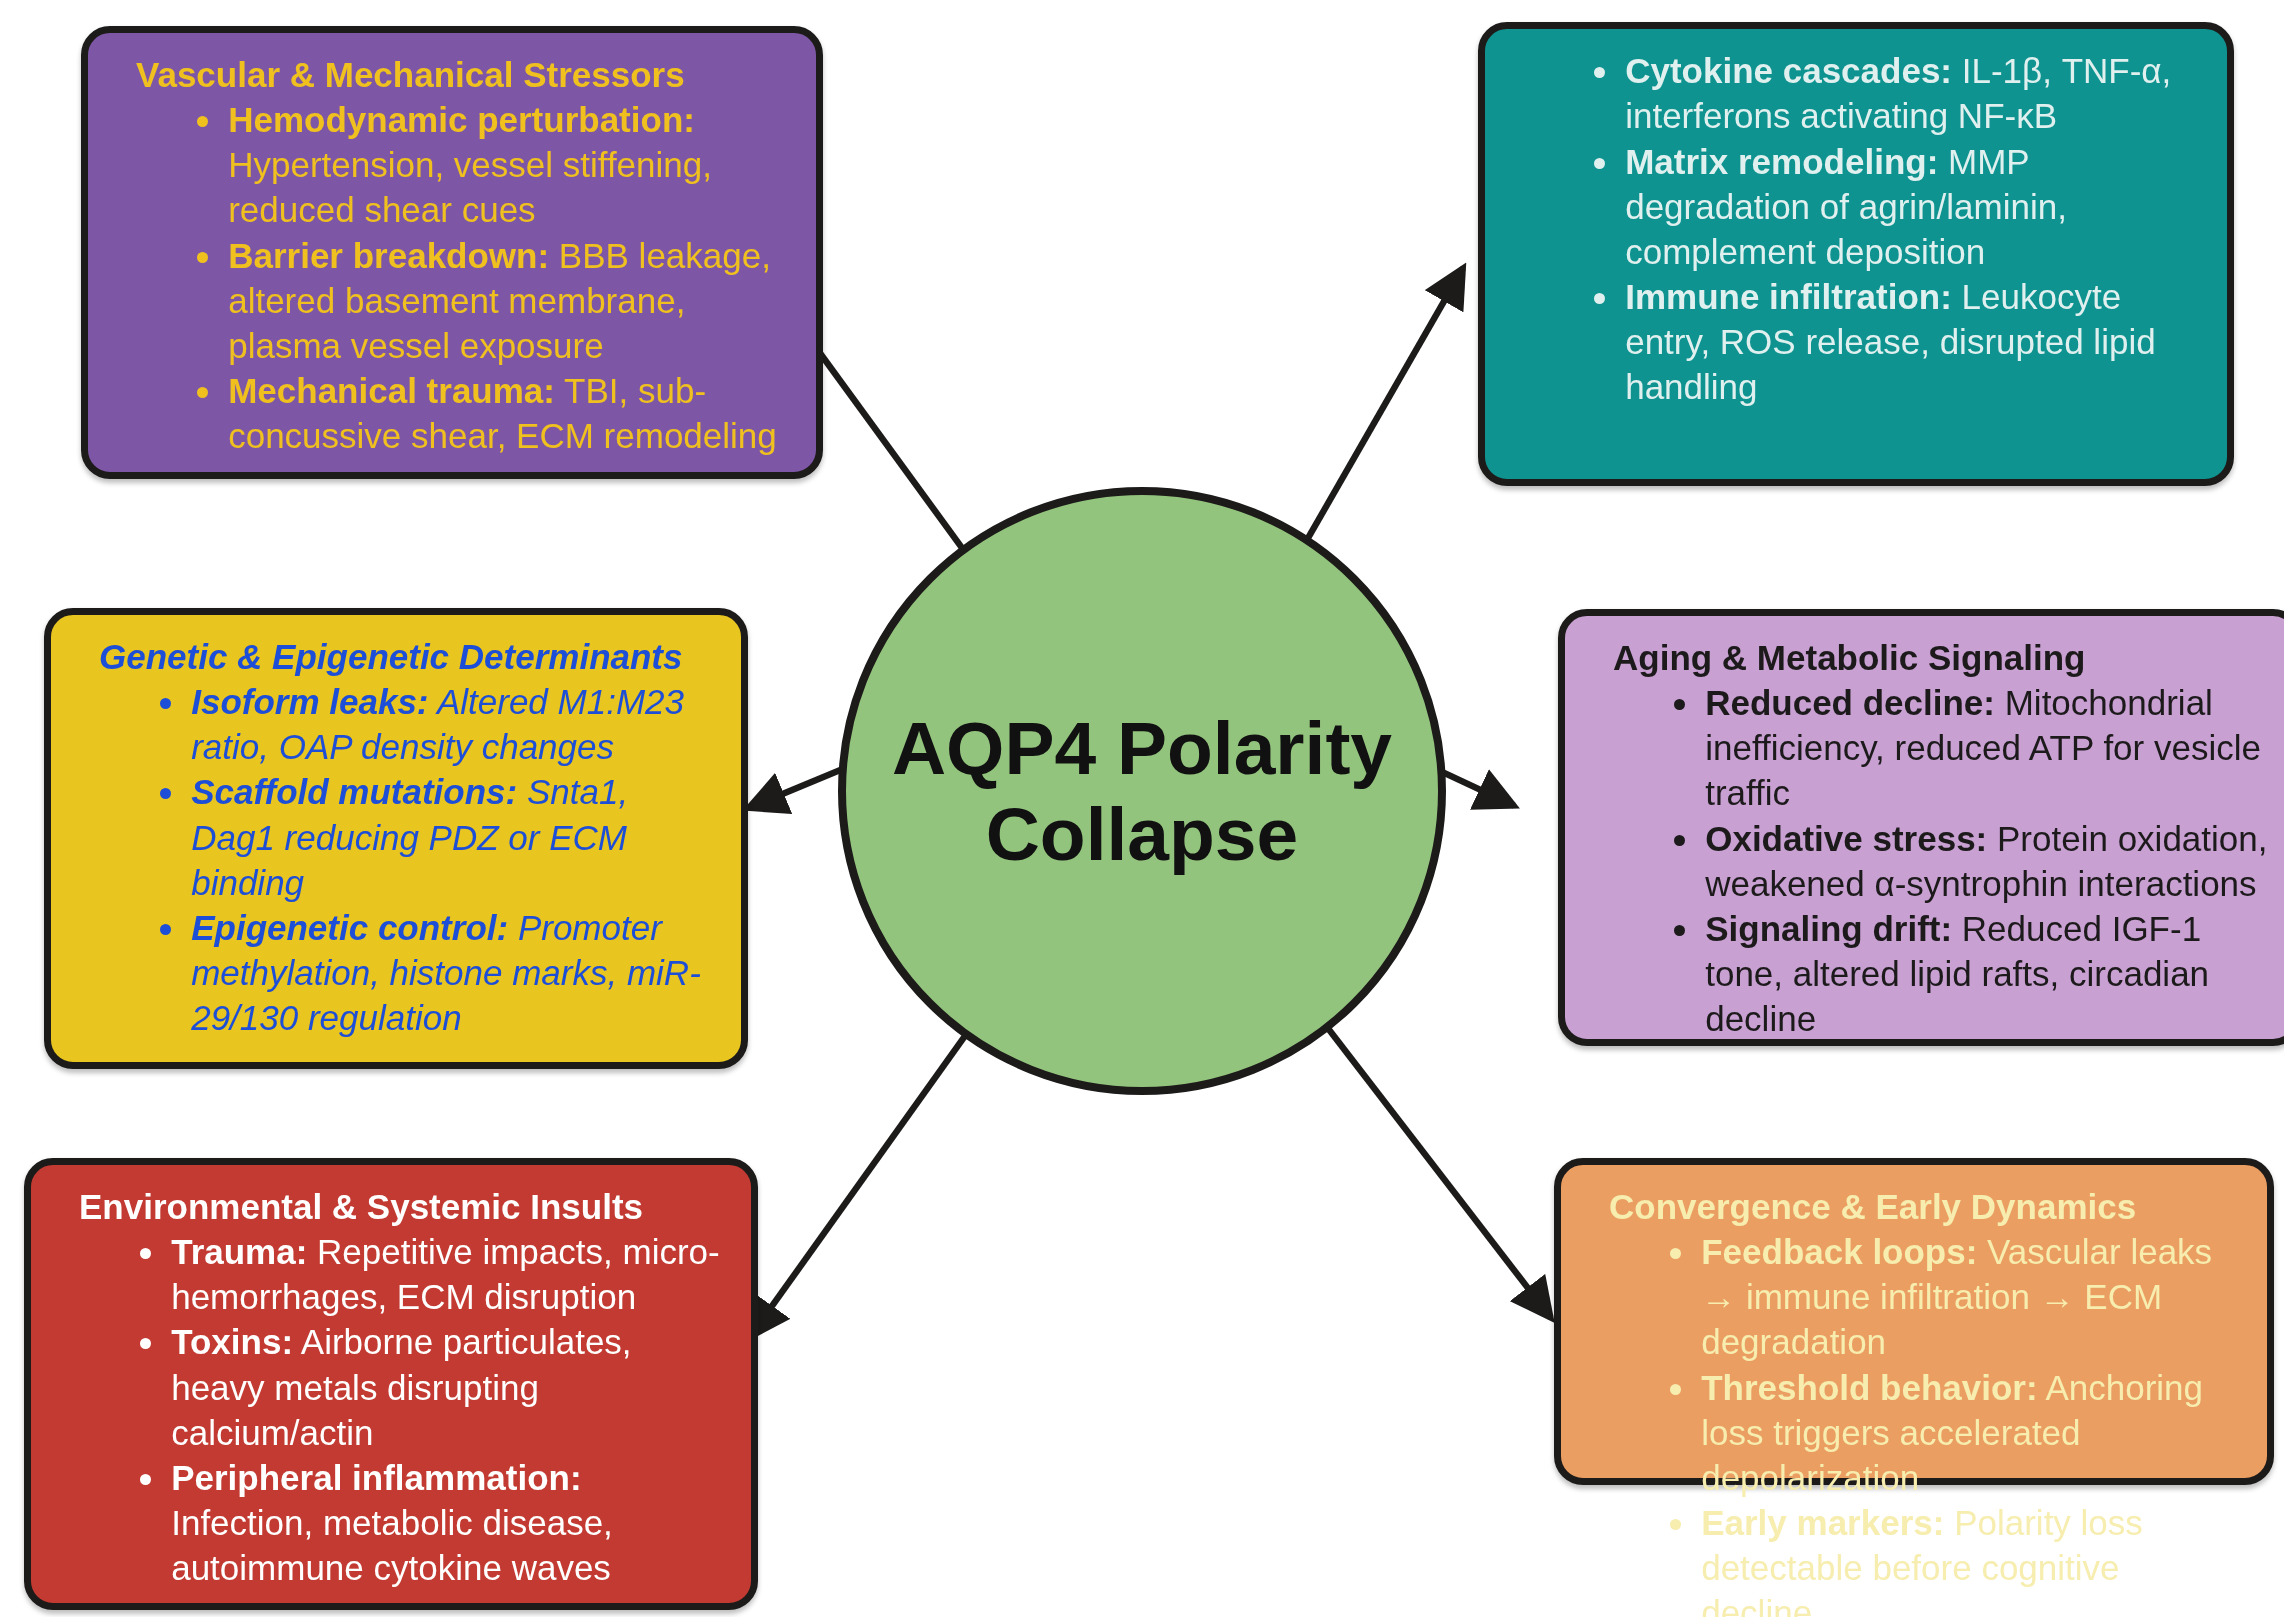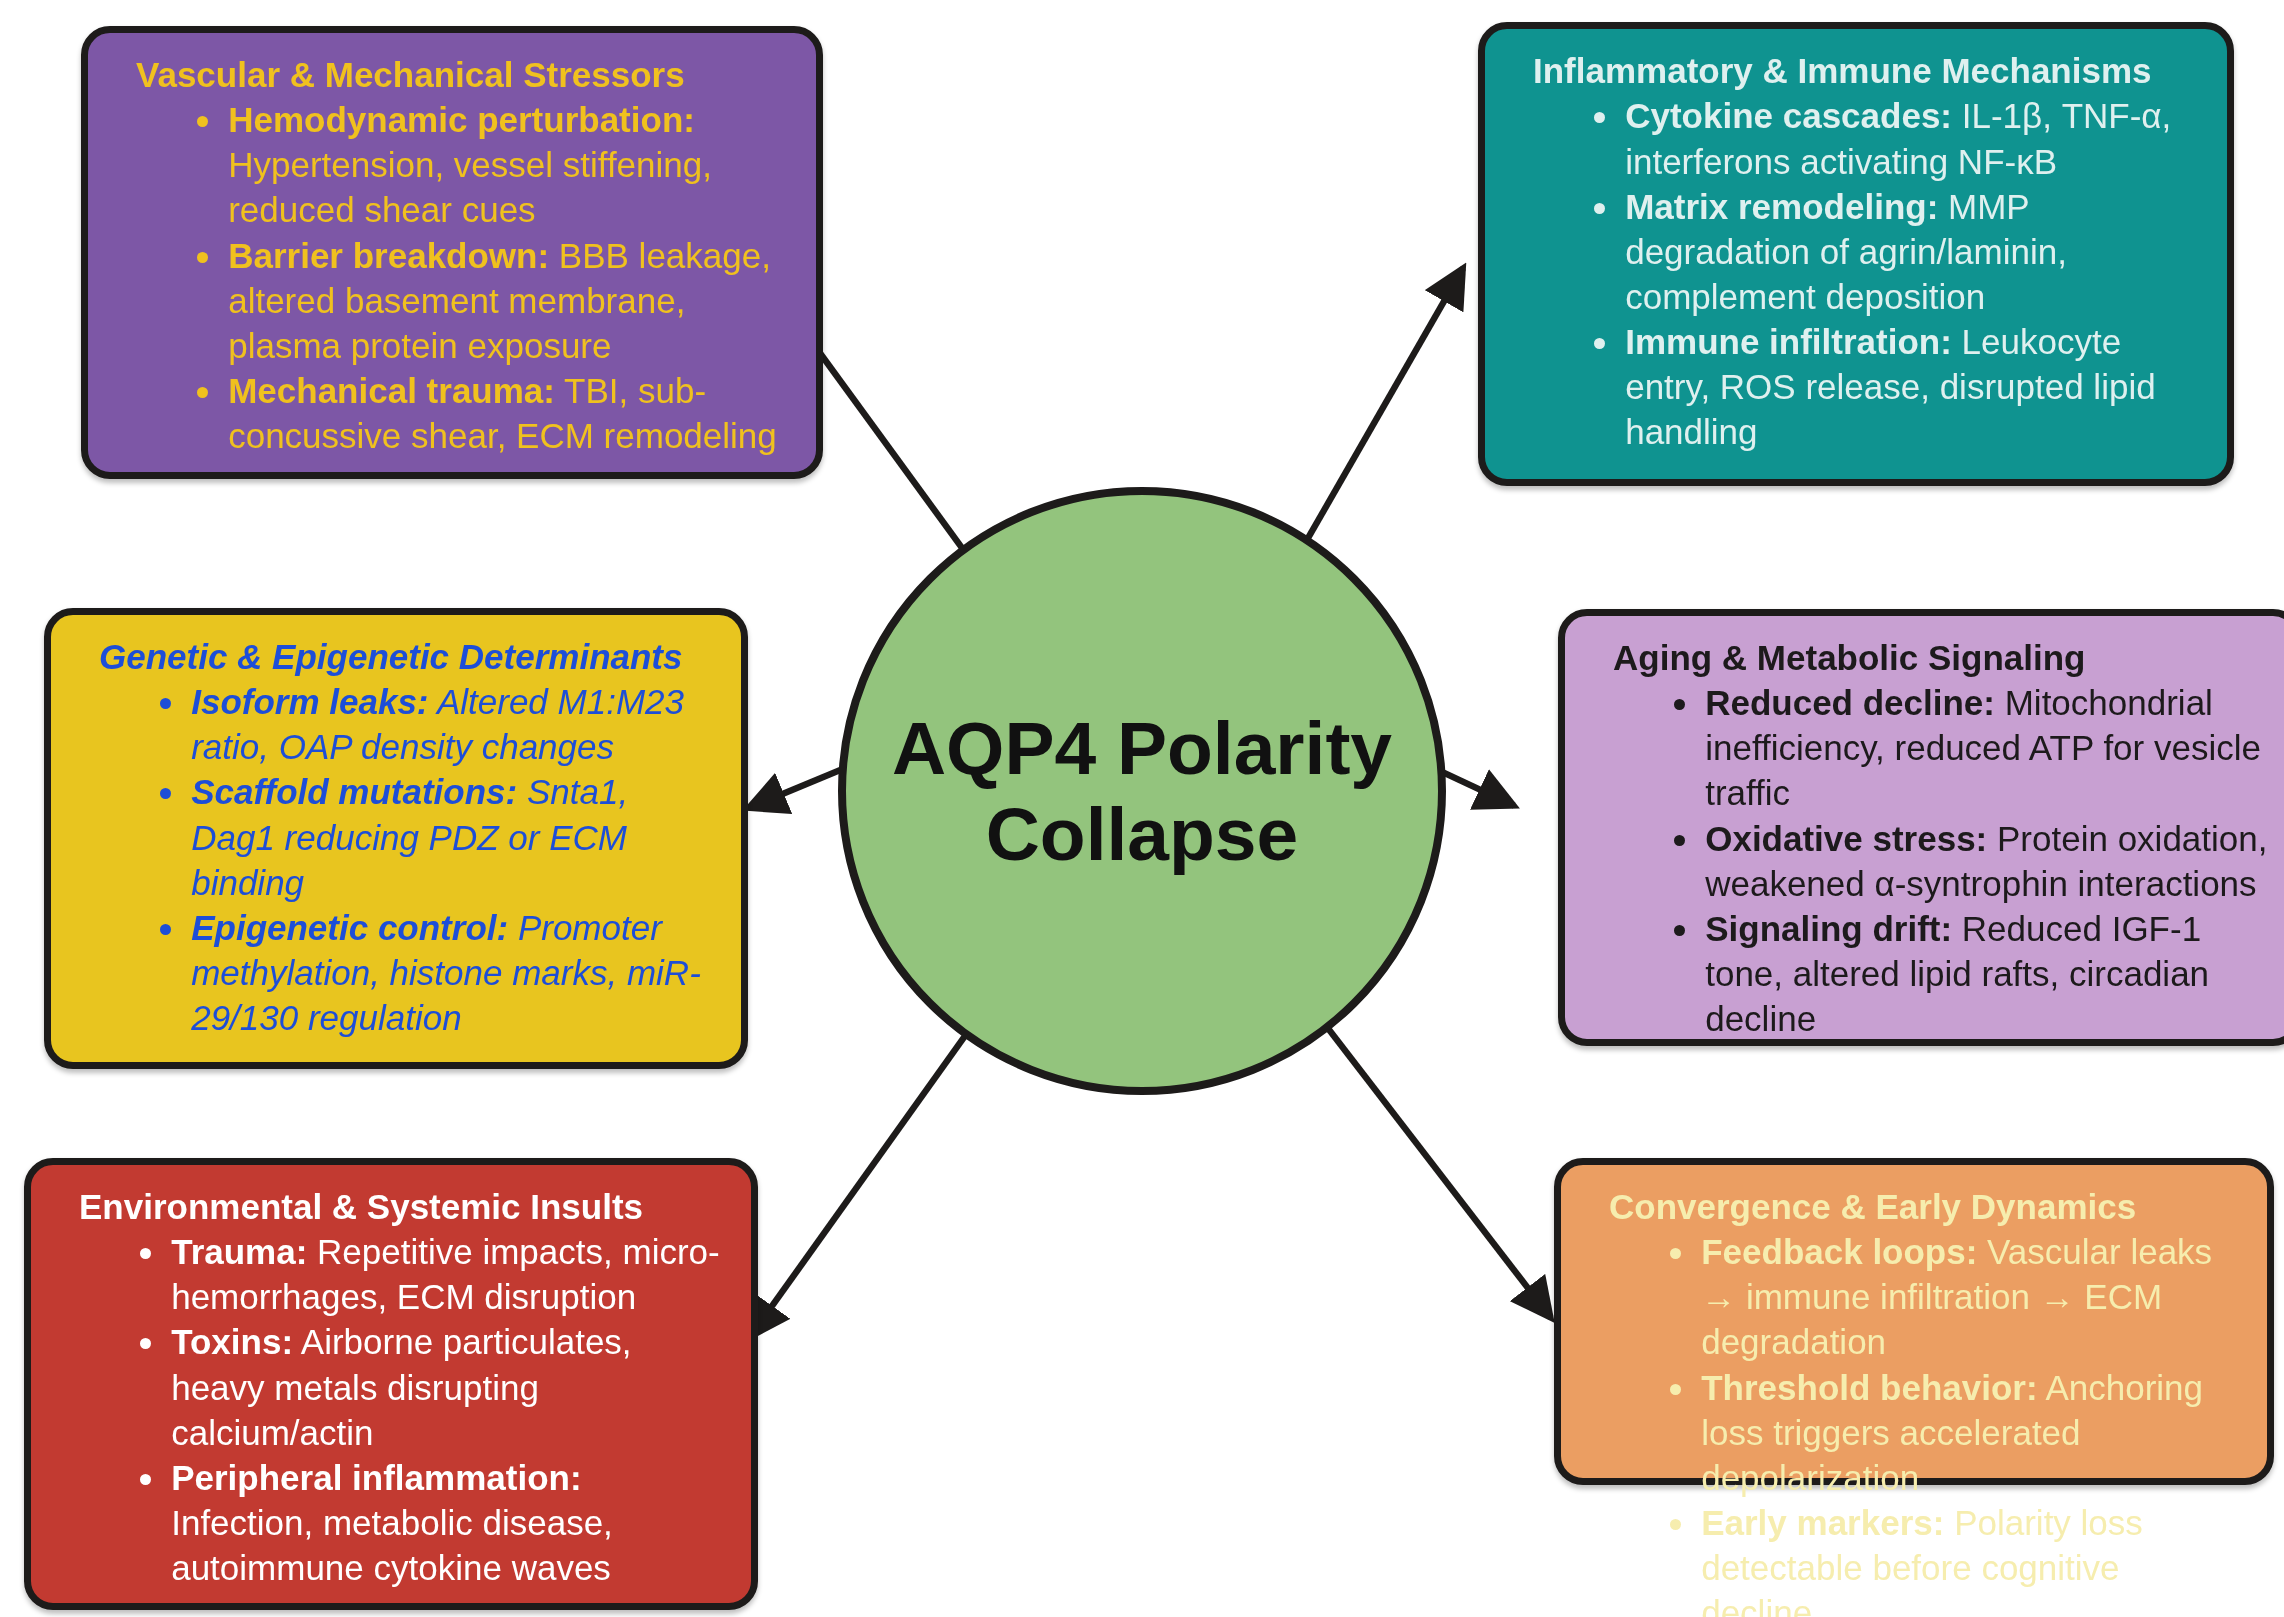--- a/index.html
+++ b/index.html
@@ -49,27 +49,26 @@
   <line x1="1090" y1="950" x2="938" y2="1013" stroke="#1d1b1a" stroke-width="8" marker-end="url(#ah)"></line>
   <line x1="1770" y1="950" x2="1898" y2="1010" stroke="#1d1b1a" stroke-width="8" marker-end="url(#ah)"></line>
   <line x1="1230" y1="1270" x2="940" y2="1676" stroke="#1d1b1a" stroke-width="8" marker-end="url(#ah)"></line>
   <line x1="1650" y1="1270" x2="1944" y2="1652" stroke="#1d1b1a" stroke-width="8" marker-end="url(#ah)"></line>
 </svg>
 
 <div class="box" id="box-0" style="background: rgb(125, 87, 166); color: rgb(240, 193, 30); margin-left: 20px;">
   <div class="box-title">Vascular &amp; Mechanical Stressors</div>
   <ul>
     <li><span class="term">Hemodynamic perturbation:</span> <span>Hypertension, vessel stiffening, reduced shear cues</span></li>
-    <li><span class="term">Barrier breakdown:</span> <span>BBB leakage, altered basement membrane, plasma protein exposure</span></li>
+    <li><span class="term">Barrier breakdown:</span> <span>BBB leakage, altered basement membrane, plasma vessel exposure</span></li>
     <li><span class="term">Mechanical trauma:</span> <span>TBI, sub-concussive shear, ECM remodeling</span></li>
   </ul>
 </div>
 
 <div class="box" id="box-1" style="background: rgb(15, 147, 144); color: rgb(223, 240, 239);">
-  <div class="box-title">Inflammatory &amp; Immune Mechanisms</div>
   <ul>
     <li><span class="term">Cytokine cascades:</span> <span>IL-1β, TNF-α, interferons activating NF-κB</span></li>
     <li><span class="term">Matrix remodeling:</span> <span>MMP degradation of agrin/laminin, complement deposition</span></li>
     <li><span class="term">Immune infiltration:</span> <span>Leukocyte entry, ROS release, disrupted lipid handling</span></li>
   </ul>
 </div>
 
 <div class="box" id="box-2" style="background: rgb(232, 197, 31); color: #1d4ed8; font-style: italic;">
   <div class="box-title">Genetic &amp; Epigenetic Determinants</div>
   <ul>

